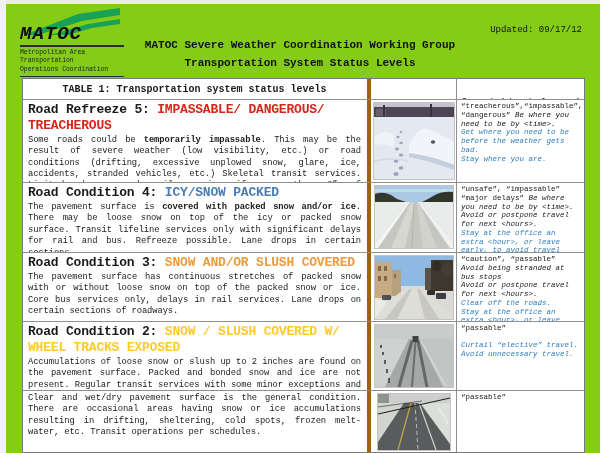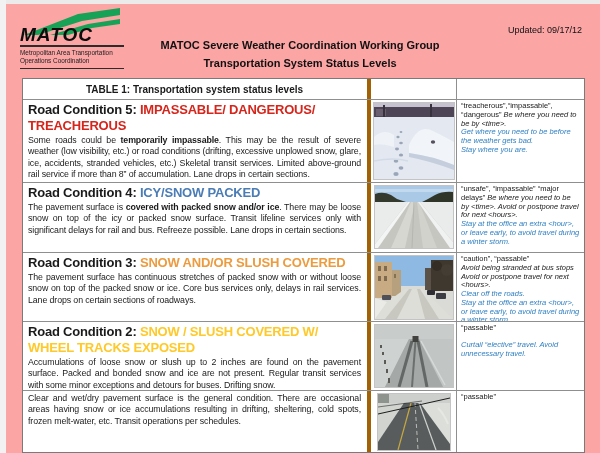--- a/index.html
+++ b/index.html
@@ -1,17 +1,17 @@
 <!DOCTYPE html>
 <html style="--rc5_red: #D6251B; --rc4_blue: #4A7CB5; --rc3_orange: #EC9B3F; --rc2_yellow: #FFC929; --rc1_green: #8FAE49; --blue_text: #2E7FC1; --logo_green: #18A257;"><head>
 <meta charset="utf-8">
 <style>
   html,body{margin:0;padding:0;background:#ffffff;}
-  .page{position:relative;width:600px;height:453px;background:#fca5a5;overflow:hidden;
-        font-family:Liberation Sans, sans-serif;color:#1a1a1a;}
+  .page{position:relative;width:600px;height:453px;background:#84cc16;overflow:hidden;
+        font-family:Liberation Mono, monospace;color:#1a1a1a;}
   .edge-top{position:absolute;top:0;left:0;width:100%;height:4px;background:#ebebeb;}
   .edge-left{position:absolute;top:0;left:0;width:6px;height:100%;background:#f2f2f2;}
 
   
   .logo{position:absolute;left:20px;top:6px;width:104px;}
   .logo svg{display:block;}
   .logo-name{font-weight:bold;font-style:italic;font-size:19px;letter-spacing:1px;
              color:#0d0d0d;margin-top:-11px;line-height:1;}
   .logo-rule{height:2px;background:#2b2b2b;margin:1px 0 2px 0;}
   .logo-rule.thin{height:1px;margin-top:2px;}
@@ -82,21 +82,21 @@
       <div class="c1">TABLE 1: Transportation system status levels</div>
       <div class="c2"></div>
       <div class="c3">
         <span class="h3a">Suggested terminology and</span>
         <span class="h3b">PIO templates</span>
       </div>
     </div>
 
     <div class="trow r1">
       <div class="c1">
-        <div class="rc-head"><span>Road Condition 5:</span>
+        <div class="rc-head"><span>Road Refreeze 5:</span>
           <span style="color: rgb(214, 37, 27);">IMPASSABLE/ DANGEROUS/ TREACHEROUS</span></div>
         <p class="rc-body"><span>Some roads could be </span><b>temporarily impassable</b><span>. This may be the result of severe weather (low visibility, etc.) or road conditions (drifting, excessive unplowed snow, glare, ice, accidents, stranded vehicles, etc.) Skeletal transit services. Limited above-ground rail service if more than 8” of accumulation. Lane drops in certain sections.</span></p>
       </div>
       <div class="c2">
         <svg class="photo" width="80" height="76" viewBox="0 0 80 76" aria-label="street buried in deep snow drifts with footprints and a snow-covered car">
           <rect width="80" height="76" fill="#dfe4ed"></rect>
           <rect width="80" height="6" fill="#c7c2d0"></rect>
           <rect y="4" width="80" height="10" fill="#4e4656"></rect>
           <rect x="2" y="6" width="10" height="7" fill="#6a5f6e"></rect>
           <rect x="56" y="1" width="2" height="13" fill="#37323e"></rect>

